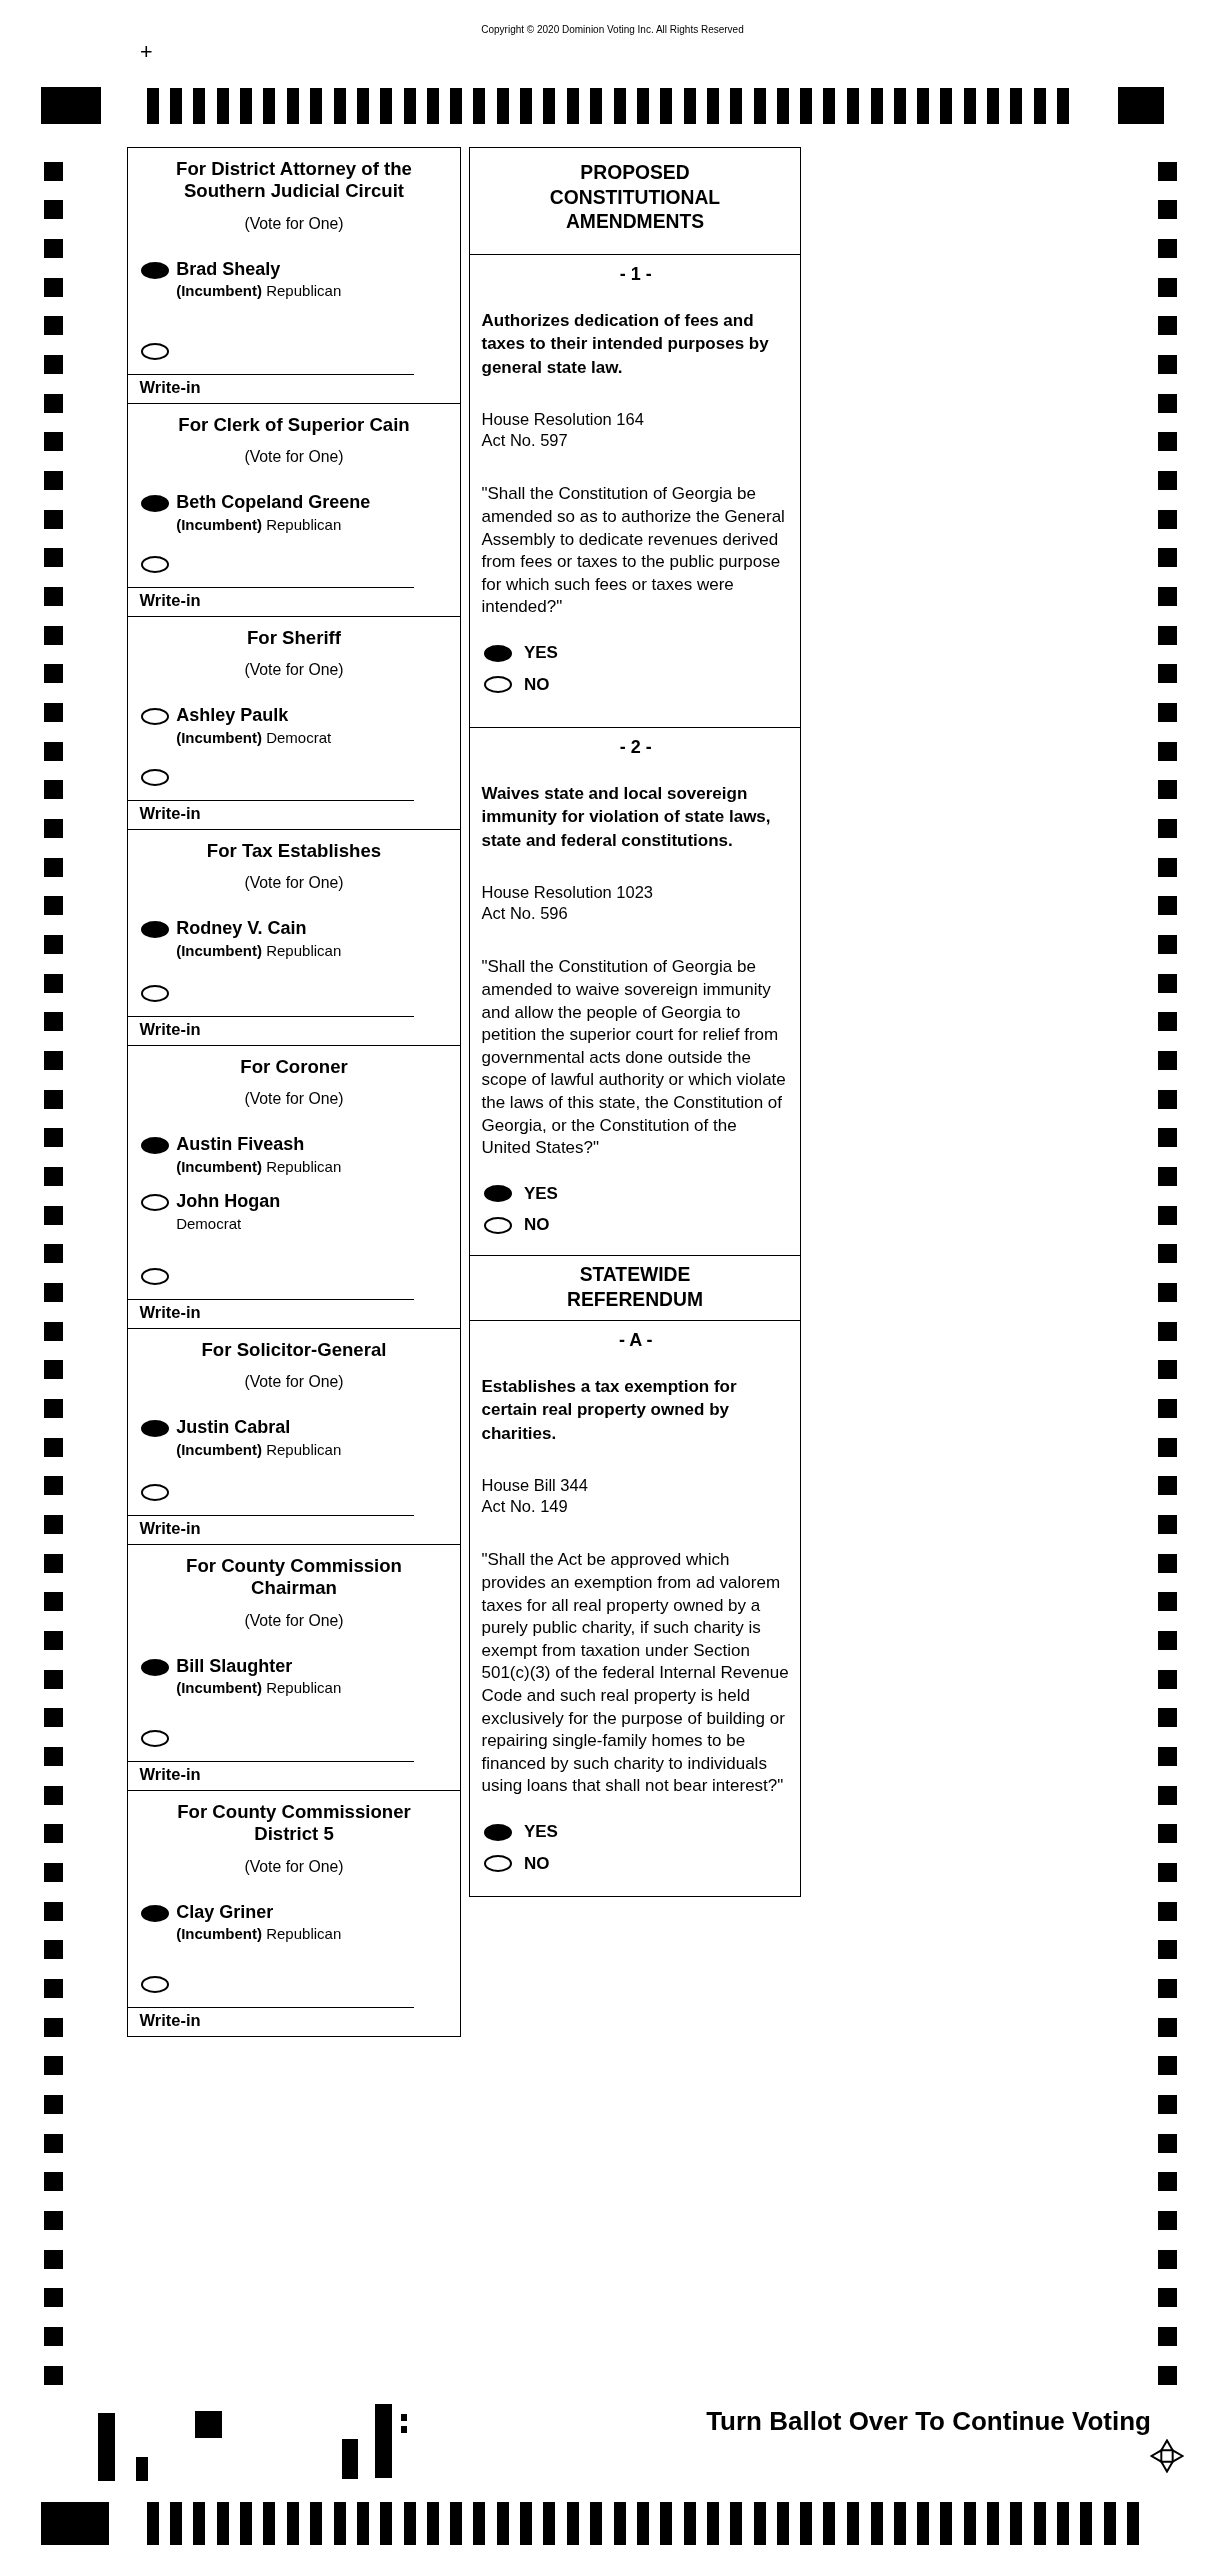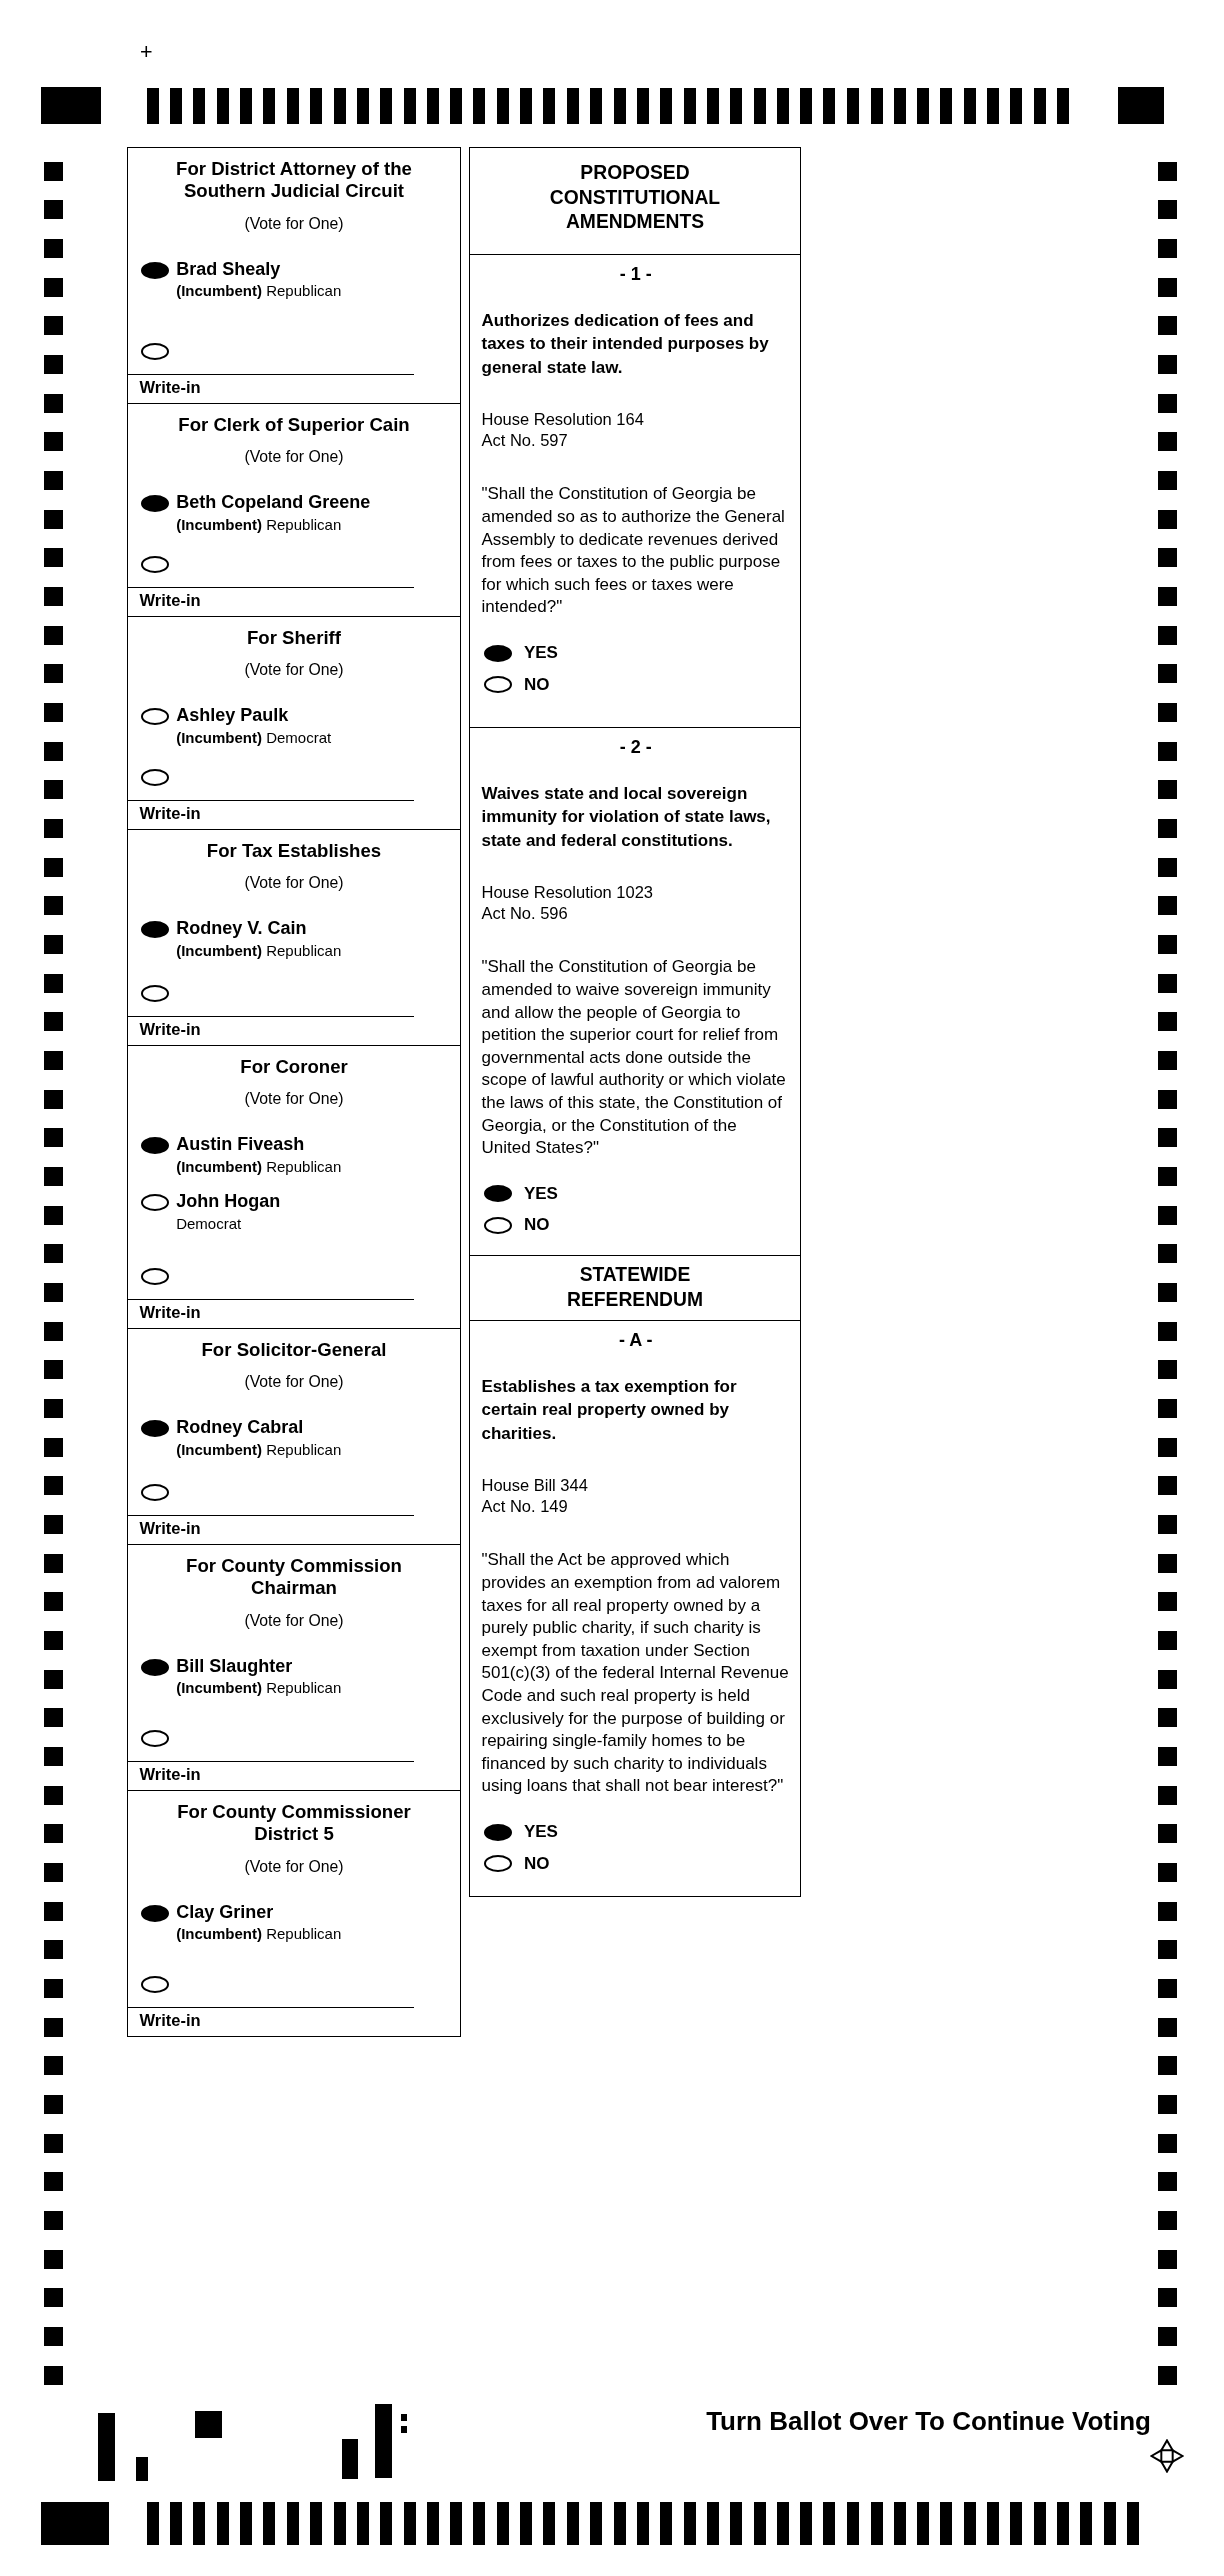--- a/index.html
+++ b/index.html
@@ -55,20 +55,21 @@
 
   
   .footer-text { position: absolute; top: 2406px; right: 74px; font-weight: bold; font-size: 26px; }
   .cross { position: absolute; left: 1150px; top: 2439px; width: 34px; height: 34px; }
 </style>
 </head>
 <body>
 
 <div class="ballot">
 
+  <div class="copyright">Copyright © 2020 Dominion Voting Inc. All Rights Reserved</div>
   <div class="plus">+</div>
 
   <div class="col left-col">
 
     <section class="contest" style="height:256px">
       <div class="c-title">For District Attorney of the
 Southern Judicial Circuit</div>
       <div class="c-instr">(Vote for One)</div>
       <div class="cand">
         <span class="bubble filled"></span>
@@ -158,21 +159,21 @@
         <div class="wi-label">Write-in</div>
       </div>
     </section>
 
     <section class="contest" style="height:216px">
       <div class="c-title">For Solicitor-General</div>
       <div class="c-instr">(Vote for One)</div>
       <div class="cand">
         <span class="bubble filled"></span>
         <span class="cand-txt">
-          <span class="cand-name">Rodney Cabral</span>
+          <span class="cand-name">Justin Cabral</span>
           <span class="cand-l2"><b>(Incumbent)</b> <span>Republican</span></span>
         </span>
       </div>
       <div class="wi-area">
         <span class="bubble"></span>
         <div class="wi-line"></div>
         <div class="wi-label">Write-in</div>
       </div>
     </section>
 

